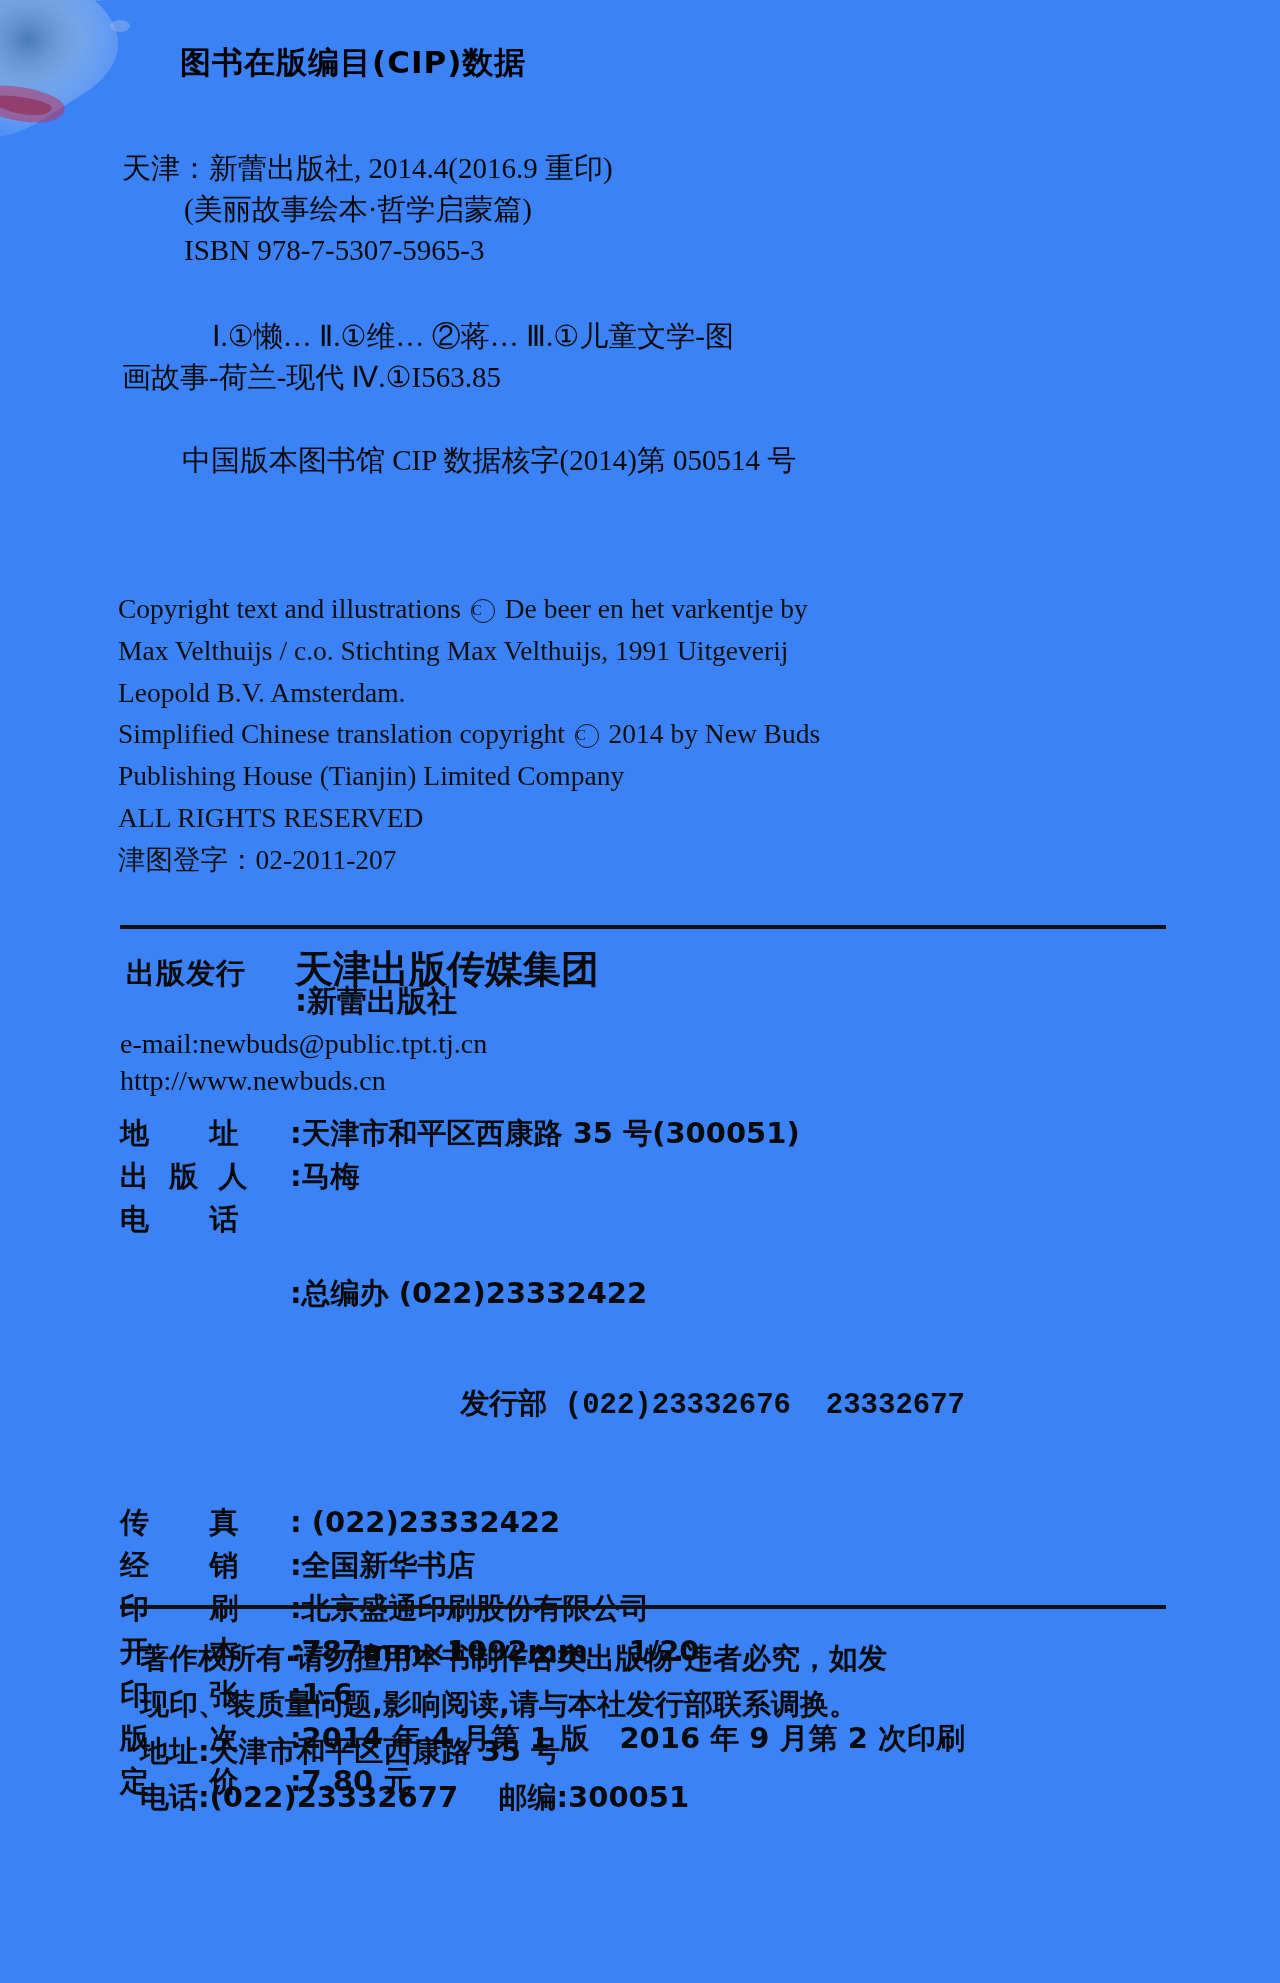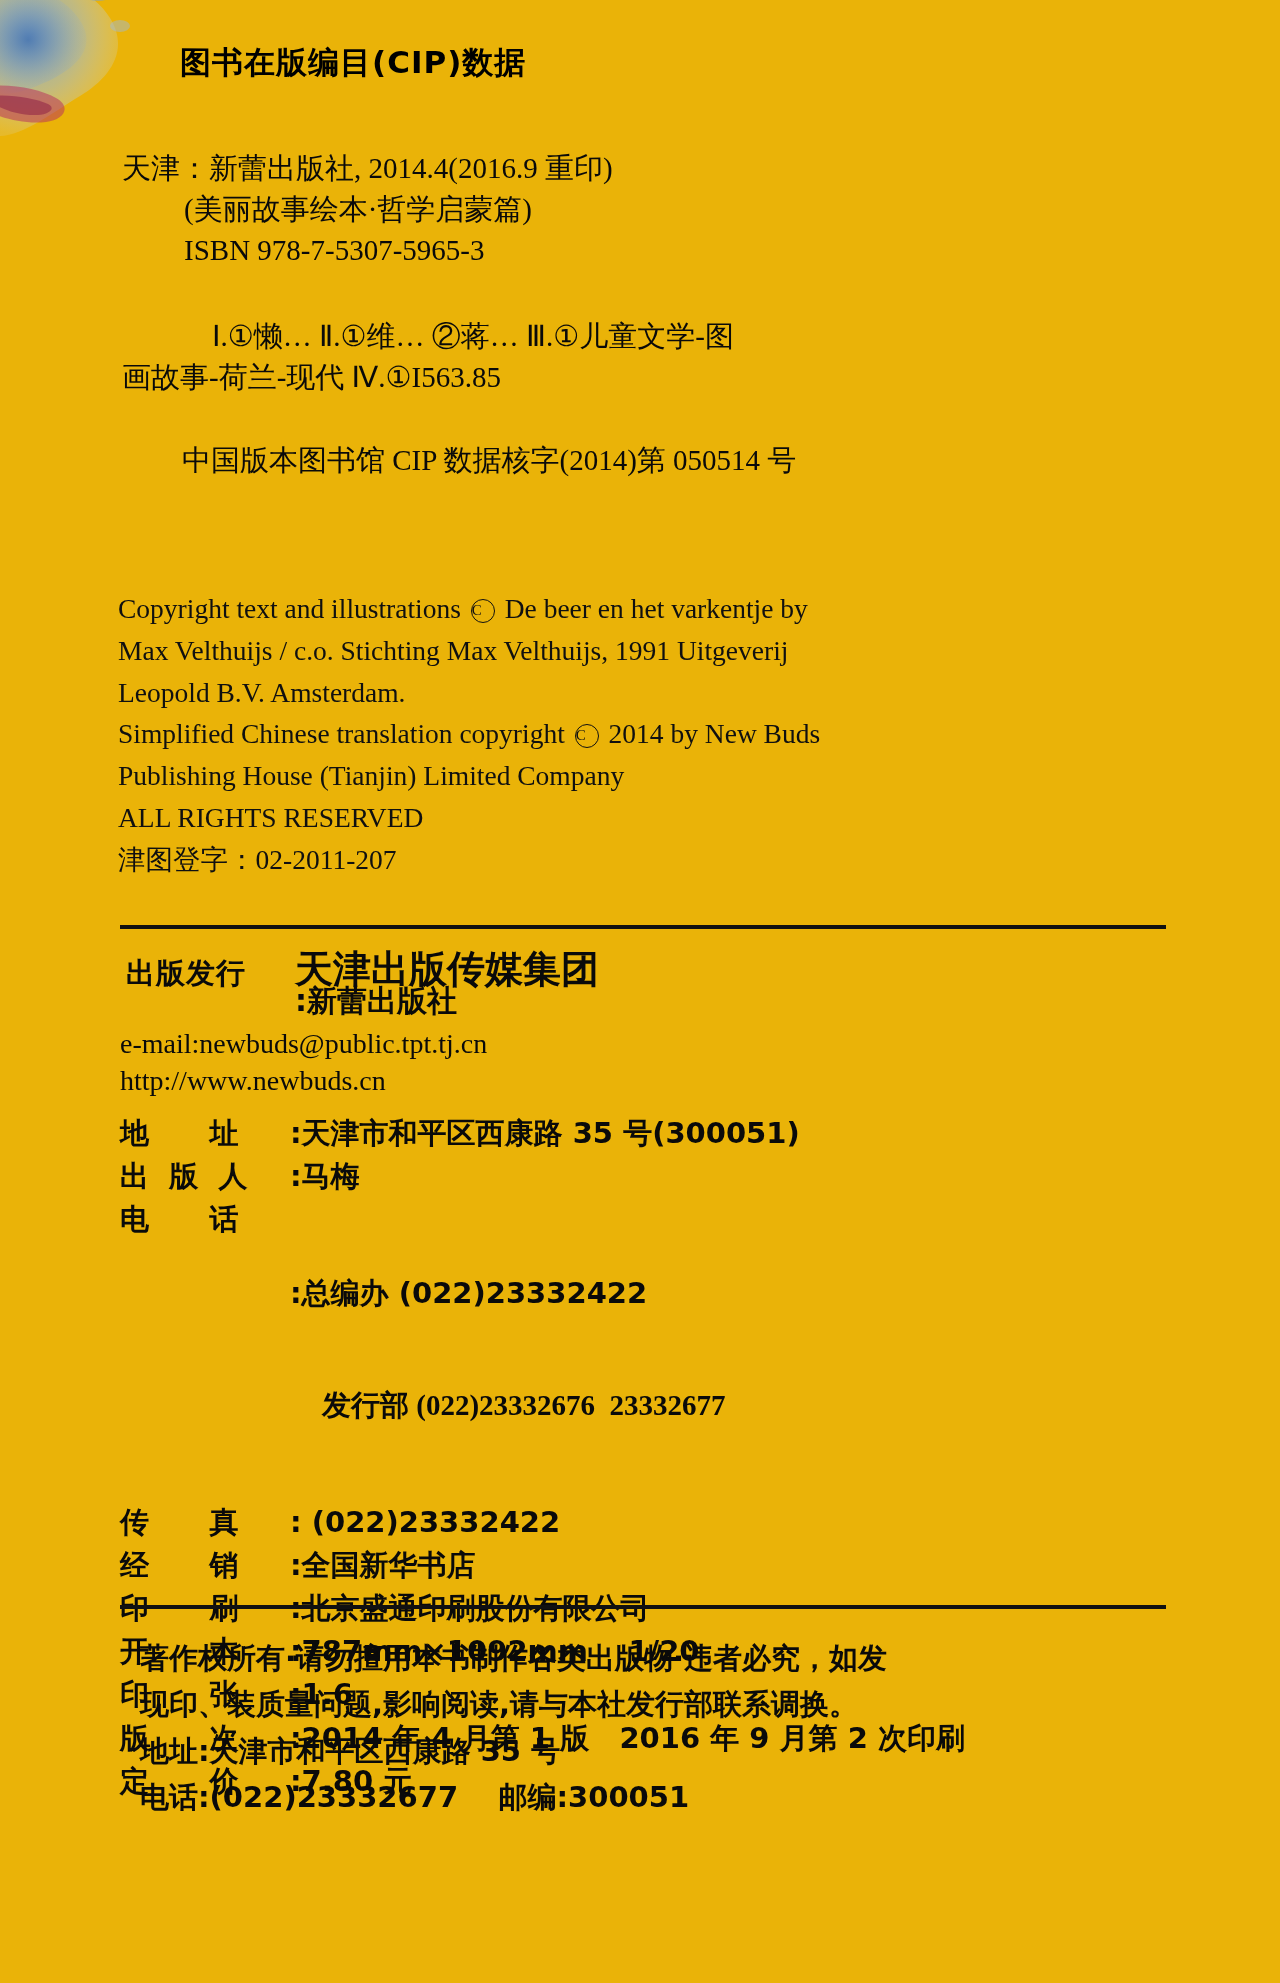--- a/index.html
+++ b/index.html
@@ -11,21 +11,21 @@
     width: 1280px;
     height: 1983px;
     position: relative;
     overflow: hidden;
     font-family: "Liberation Serif", serif;
     color: #111;
   }
   .page {
     position: absolute;
     inset: 0;
-    background: #eab308;
+    background: #3b82f6;
   }
   
   .blotch {
     position: absolute;
     left: -40px;
     top: -30px;
     width: 230px;
     height: 215px;
     pointer-events: none;
   }
@@ -156,23 +156,24 @@
     letter-spacing: 0;
     white-space: pre;
   }
   td.v {
     font-family: "DejaVu Sans", sans-serif;
     font-weight: bold;
     white-space: pre;
     padding-left: 2px;
   }
   .subline {
-    font-family: Liberation Serif, serif;
+    font-family: Liberation Mono, monospace;
     font-weight: bold;
     white-space: pre;
+    text-align: right;
   }
   .footer {
     position: absolute;
     left: 140px;
     top: 1635px;
     width: 1020px;
     font-size: 29px;
     line-height: 1.6;
     font-family: "DejaVu Sans", sans-serif;
     font-weight: bold;

